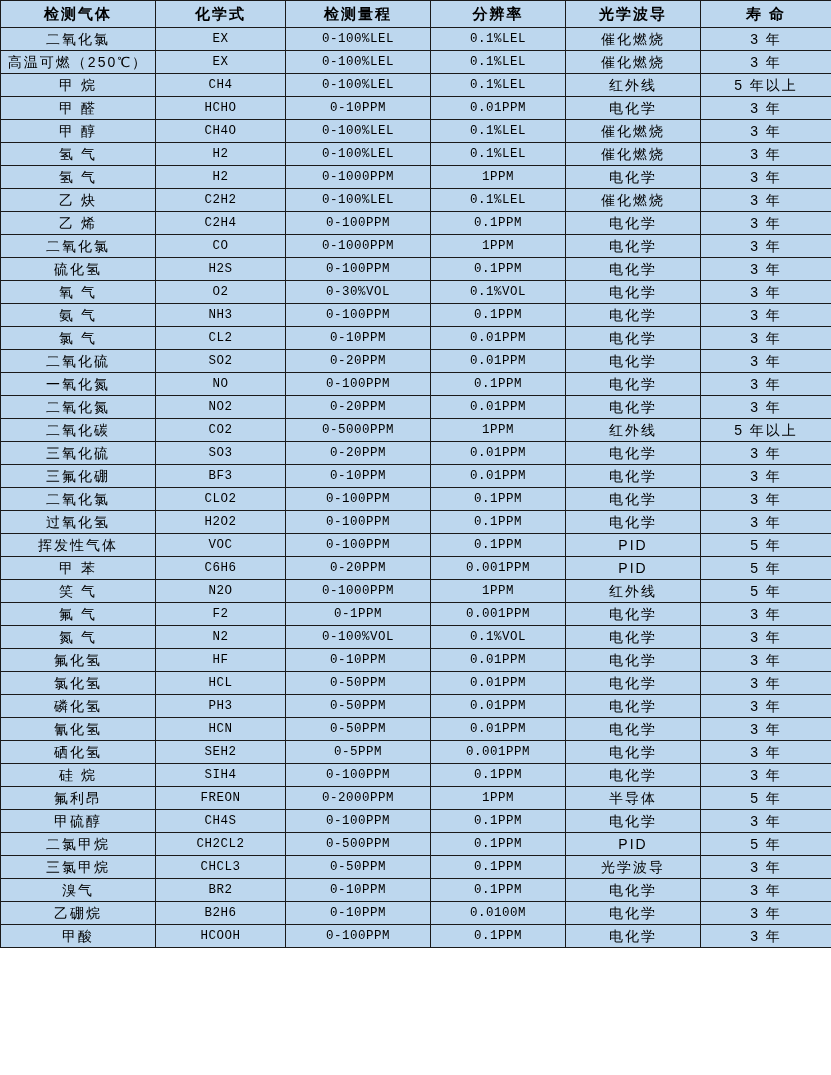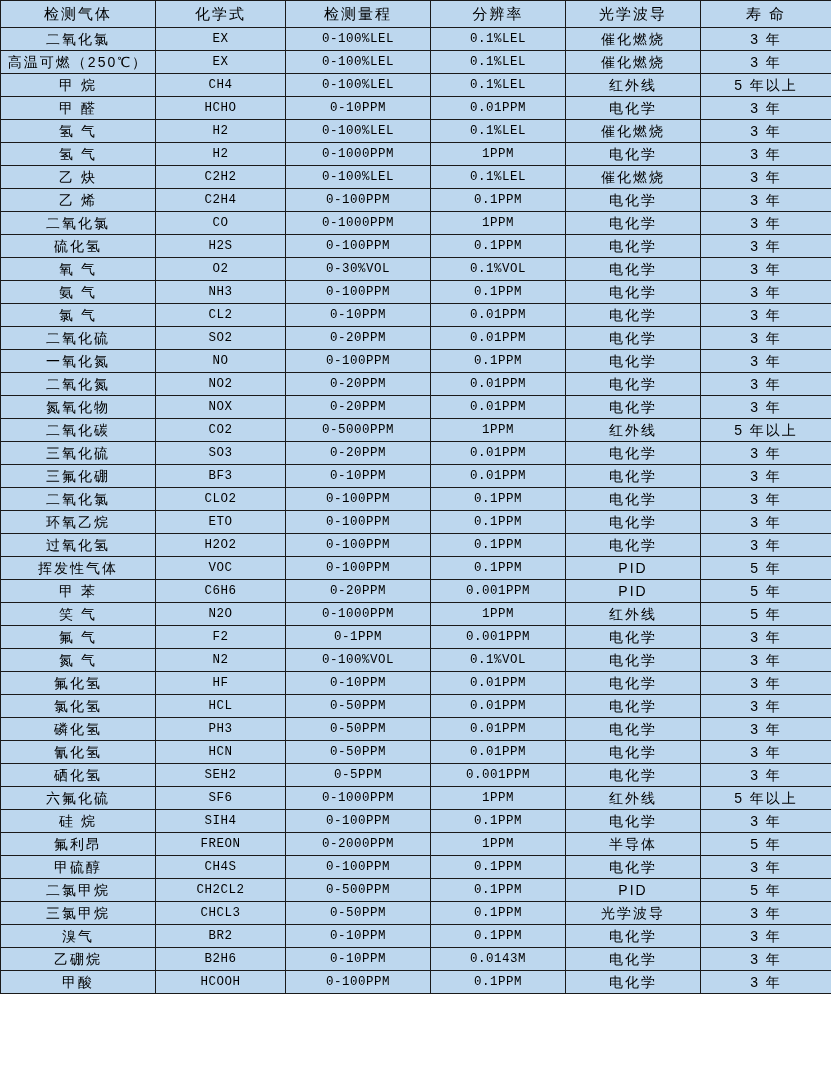--- a/index.html
+++ b/index.html
@@ -32,21 +32,21 @@
     padding: 0;
     height: 22px;
     line-height: 22px;
     overflow: hidden;
     white-space: nowrap;
   }
   #gas-table thead th {
     height: 26px;
     line-height: 26px;
     font-size: 15px;
-    font-weight: normal;
+    font-weight: bold;
     letter-spacing: 2px;
     background: #bdd7ee;
     margin-top: 35px;
   }
   #gas-table tbody td {
     font-size: 13px;
   }
   #gas-table tbody td.name {
     font-size: 14px;
     letter-spacing: 2px;
@@ -106,20 +106,28 @@
       </tr>
       <tr>
         <td class="name">甲 醛</td>
         <td class="mono">HCHO</td>
         <td class="mono">0-10PPM</td>
         <td class="mono">0.01PPM</td>
         <td class="name">电化学</td>
         <td class="name">3 年</td>
       </tr>
       <tr>
+        <td class="name">甲 醇</td>
+        <td class="mono">CH4O</td>
+        <td class="mono">0-100%LEL</td>
+        <td class="mono">0.1%LEL</td>
+        <td class="name">催化燃烧</td>
+        <td class="name">3 年</td>
+      </tr>
+      <tr>
         <td class="name">氢 气</td>
         <td class="mono">H2</td>
         <td class="mono">0-100%LEL</td>
         <td class="mono">0.1%LEL</td>
         <td class="name">催化燃烧</td>
         <td class="name">3 年</td>
       </tr>
       <tr>
         <td class="name">氢 气</td>
         <td class="mono">H2</td>
@@ -196,28 +204,20 @@
         <td class="name">一氧化氮</td>
         <td class="mono">NO</td>
         <td class="mono">0-100PPM</td>
         <td class="mono">0.1PPM</td>
         <td class="name">电化学</td>
         <td class="name">3 年</td>
       </tr>
       <tr>
         <td class="name">二氧化氮</td>
         <td class="mono">NO2</td>
-        <td class="mono">0-20PPM</td>
-        <td class="mono">0.01PPM</td>
-        <td class="name">电化学</td>
-        <td class="name">3 年</td>
-      </tr>
-      <tr>
-        <td class="name">氮氧化物</td>
-        <td class="mono">NOX</td>
         <td class="mono">0-20PPM</td>
         <td class="mono">0.01PPM</td>
         <td class="name">电化学</td>
         <td class="name">3 年</td>
       </tr>
       <tr>
         <td class="name">二氧化碳</td>
         <td class="mono">CO2</td>
         <td class="mono">0-5000PPM</td>
         <td class="mono">1PPM</td>
@@ -242,28 +242,20 @@
       </tr>
       <tr>
         <td class="name">二氧化氯</td>
         <td class="mono">CLO2</td>
         <td class="mono">0-100PPM</td>
         <td class="mono">0.1PPM</td>
         <td class="name">电化学</td>
         <td class="name">3 年</td>
       </tr>
       <tr>
-        <td class="name">环氧乙烷</td>
-        <td class="mono">ETO</td>
-        <td class="mono">0-100PPM</td>
-        <td class="mono">0.1PPM</td>
-        <td class="name">电化学</td>
-        <td class="name">3 年</td>
-      </tr>
-      <tr>
         <td class="name">过氧化氢</td>
         <td class="mono">H2O2</td>
         <td class="mono">0-100PPM</td>
         <td class="mono">0.1PPM</td>
         <td class="name">电化学</td>
         <td class="name">3 年</td>
       </tr>
       <tr>
         <td class="name">挥发性气体</td>
         <td class="mono">VOC</td>
@@ -338,28 +330,20 @@
       </tr>
       <tr>
         <td class="name">硒化氢</td>
         <td class="mono">SEH2</td>
         <td class="mono">0-5PPM</td>
         <td class="mono">0.001PPM</td>
         <td class="name">电化学</td>
         <td class="name">3 年</td>
       </tr>
       <tr>
-        <td class="name">六氟化硫</td>
-        <td class="mono">SF6</td>
-        <td class="mono">0-1000PPM</td>
-        <td class="mono">1PPM</td>
-        <td class="name">红外线</td>
-        <td class="name">5 年以上</td>
-      </tr>
-      <tr>
         <td class="name">硅 烷</td>
         <td class="mono">SIH4</td>
         <td class="mono">0-100PPM</td>
         <td class="mono">0.1PPM</td>
         <td class="name">电化学</td>
         <td class="name">3 年</td>
       </tr>
       <tr>
         <td class="name">氟利昂</td>
         <td class="mono">FREON</td>
@@ -397,21 +381,21 @@
         <td class="mono">BR2</td>
         <td class="mono">0-10PPM</td>
         <td class="mono">0.1PPM</td>
         <td class="name">电化学</td>
         <td class="name">3 年</td>
       </tr>
       <tr>
         <td class="name">乙硼烷</td>
         <td class="mono">B2H6</td>
         <td class="mono">0-10PPM</td>
-        <td class="mono">0.0143M</td>
+        <td class="mono">0.0100M</td>
         <td class="name">电化学</td>
         <td class="name">3 年</td>
       </tr>
       <tr>
         <td class="name">甲酸</td>
         <td class="mono">HCOOH</td>
         <td class="mono">0-100PPM</td>
         <td class="mono">0.1PPM</td>
         <td class="name">电化学</td>
         <td class="name">3 年</td>

